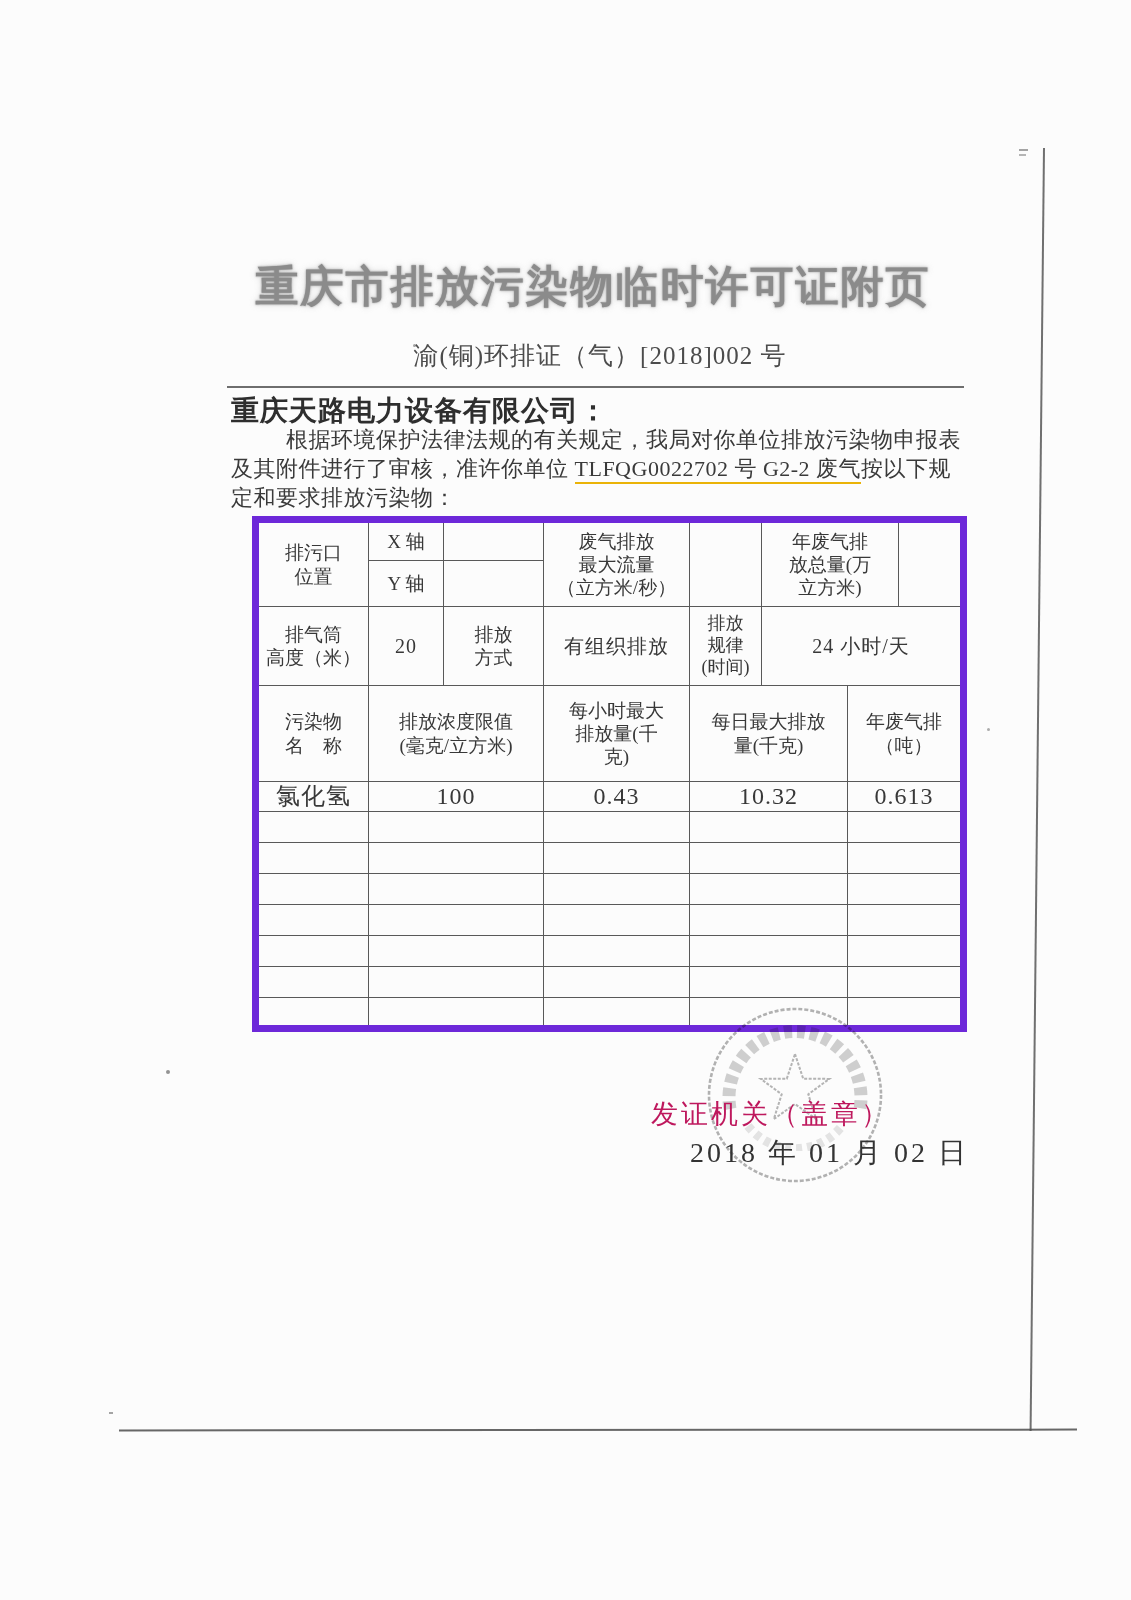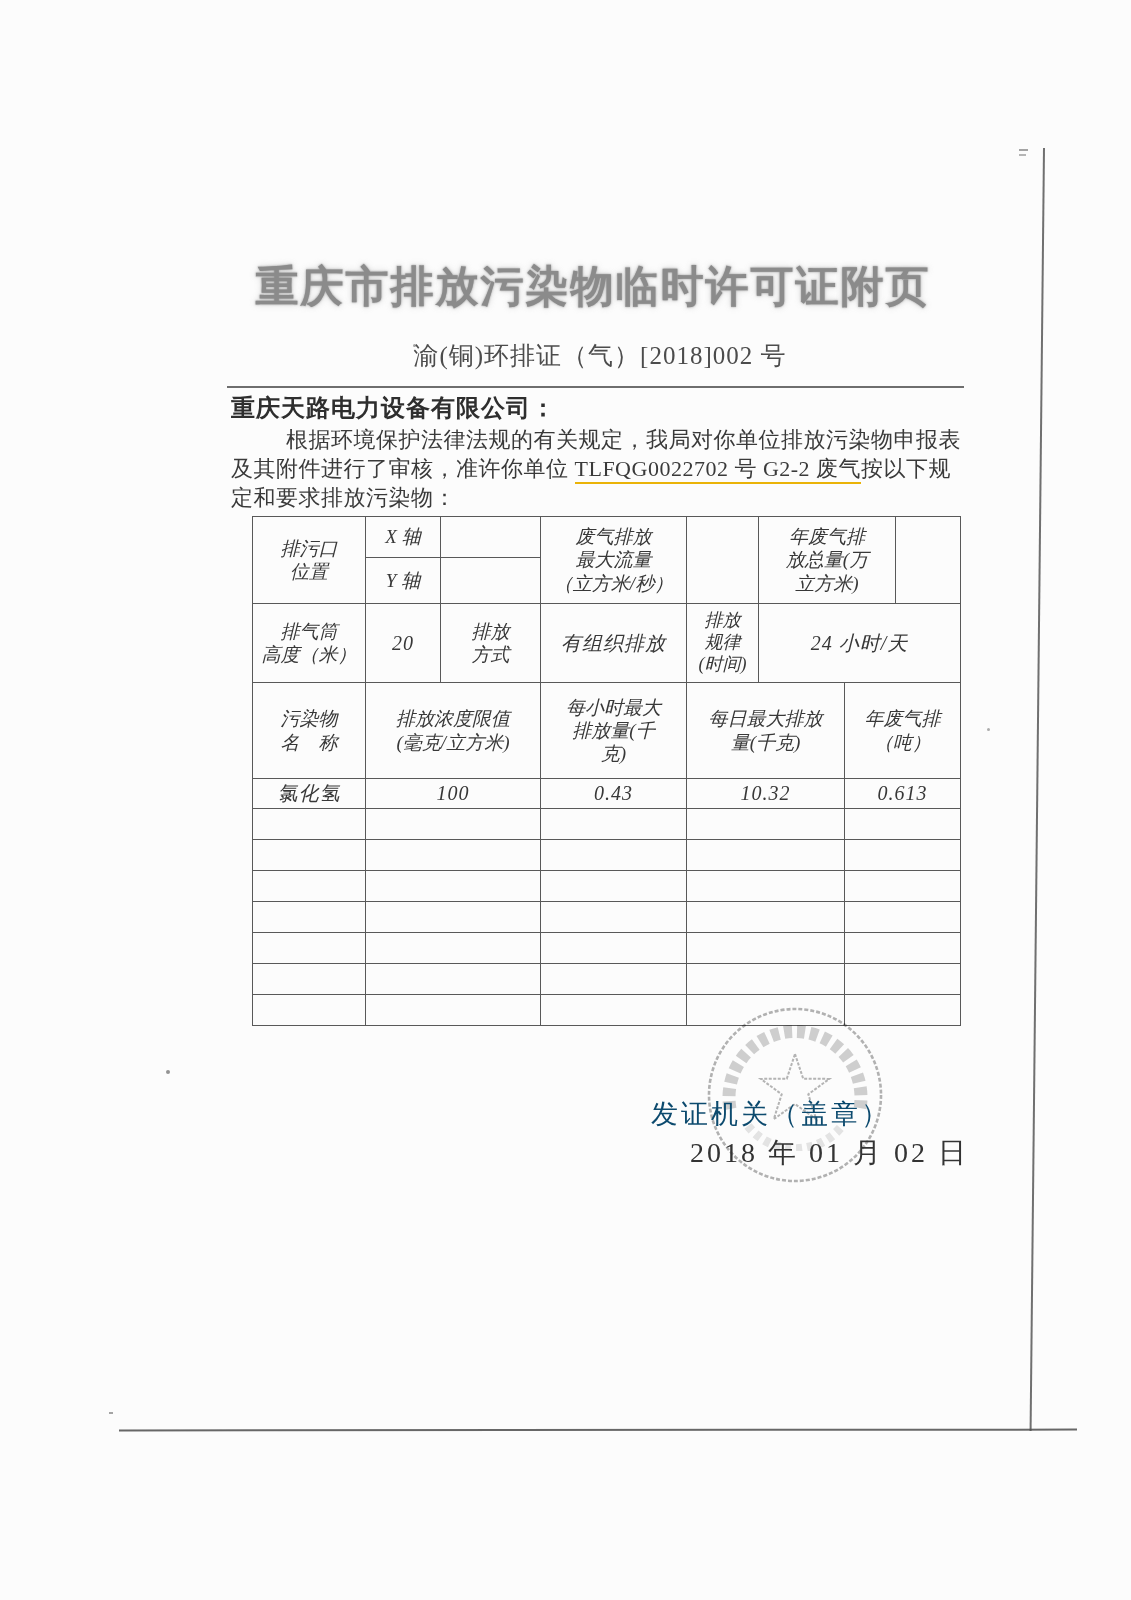--- a/index.html
+++ b/index.html
@@ -22,21 +22,21 @@
   .doc-number{
     position:absolute;left:400px;top:339px;width:400px;
     font-size:25px;text-align:center;color:#4c4c4c;letter-spacing:1px;
   }
   .head-rule{
     position:absolute;left:227px;top:386px;width:737px;height:2px;
     background:#4a4a4a;opacity:.8;
   }
   .company{
     position:absolute;left:231px;top:392px;
-    font-size:24px;font-weight:bold;color:#2e2e2e;letter-spacing:1px;
+    font-size:28px;font-weight:bold;color:#2e2e2e;letter-spacing:1px;
   }
   
   .para{
     position:absolute;left:231px;top:425px;width:745px;
     font-size:22px;color:#3a3a3a;letter-spacing:.5px;
   }
   .para .ln{white-space:nowrap;line-height:29px;height:29px;}
   .para .ln1{text-indent:55px;}
   .u-code{
     text-decoration:none;border-bottom:2px solid #eab308;padding-bottom:1px;
@@ -47,29 +47,29 @@
   table.permit{
     border-collapse:collapse;table-layout:fixed;width:708px;
     font-size:19px;color:#383838;
   }
   table.permit td{
     border:1px solid #595959;
     text-align:center;vertical-align:middle;
     white-space:pre-line;line-height:1.22;
     padding:0 2px;overflow:hidden;
   }
-  table.permit{border:1px solid #6d28d9;font-style:italic;}
+  table.permit{border:7px solid #6d28d9;}
   td.val{font-size:20px;letter-spacing:1px;}
   tbody.rows tr{height:31px;}
   tbody.rows tr:first-child{height:30px;}
-  tbody.rows td{font-size:20px;letter-spacing:1px;}
+  tbody.rows td{font-size:24px;letter-spacing:1px;}
   
   .issuer{
     position:absolute;left:651px;top:1096px;
-    font-size:27px;color:#0c4a6e;letter-spacing:3px;z-index:3;
+    font-size:27px;color:#be185d;letter-spacing:3px;z-index:3;
   }
   .issue-date{
     position:absolute;left:690px;top:1134px;
     font-size:28px;color:#333;letter-spacing:3px;z-index:3;
   }
   .stamp{
     position:absolute;left:704px;top:1004px;width:182px;height:182px;
     z-index:2;opacity:.85;mix-blend-mode:multiply;
   }
   

